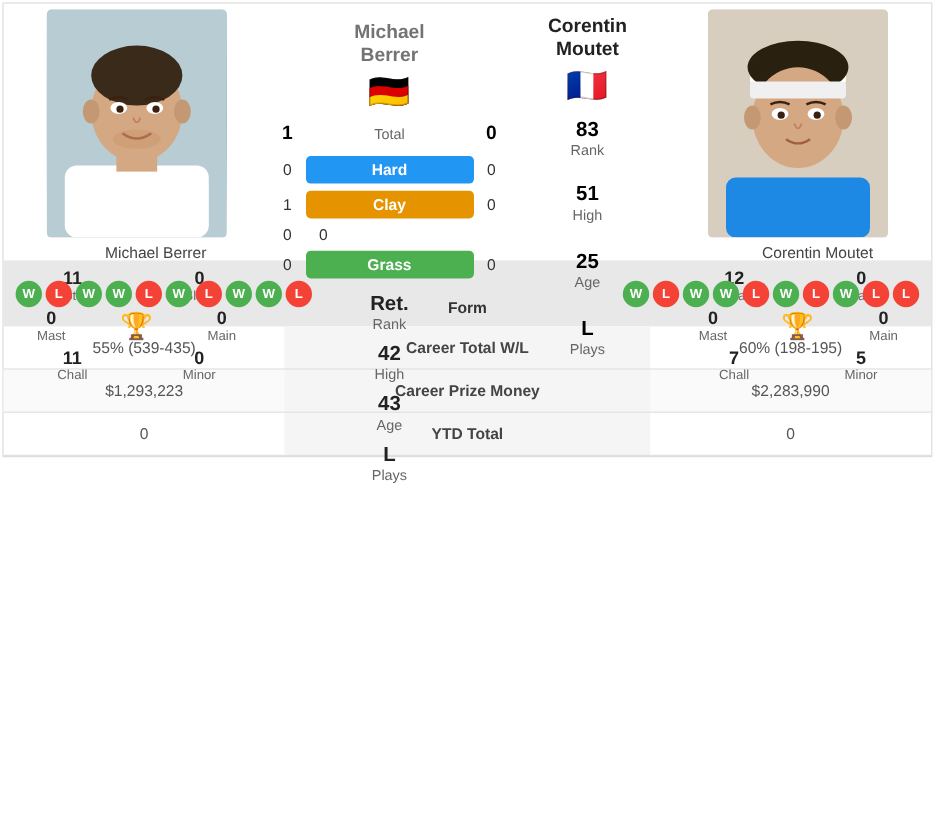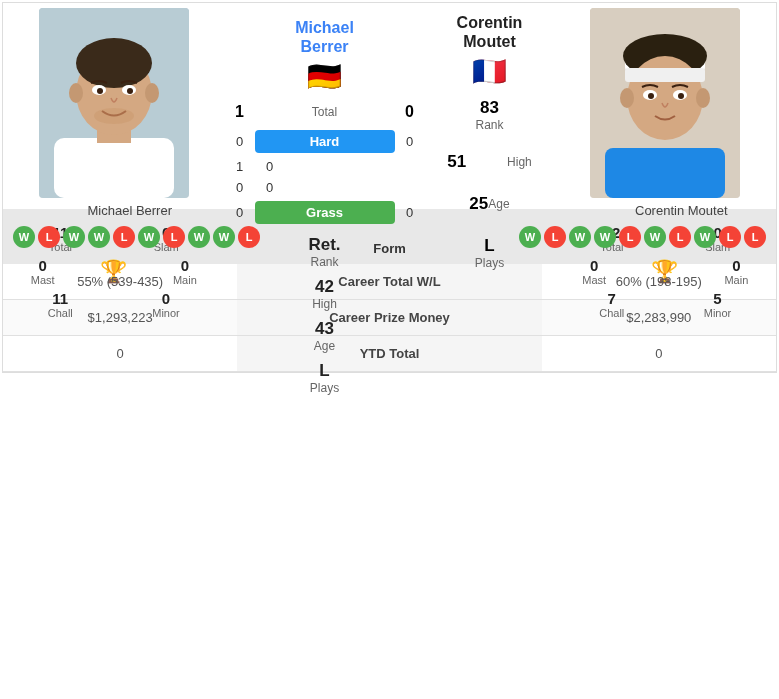--- a/index.html
+++ b/index.html
@@ -257,41 +257,42 @@
           <div class="stat-item">
             <span class="stat-value">0</span>
             <span class="stat-label">Minor</span>
           </div>
         </div>
 
       </div>
 
       <div class="center-col-main">
 
-        <div style="text-align:center; font-size:16px; font-weight:bold; color:#3b82f6; line-height:1.2; margin-top:10px;">
+        <div style="text-align:center; font-size:16px; font-weight:bold; color:#737373; line-height:1.2; margin-top:10px;">
           <span>Michael</span><br>
           <span>Berrer</span>
         </div>
 
         <div style="font-size:28px; margin:4px 0;">🇩🇪</div>
 
         <div style="display:flex; align-items:center; justify-content:space-between; width:100%; margin:6px 0;">
           <span style="font-size:16px; font-weight:bold; width:30px; text-align:center;">1</span>
           <span style="font-size:12px; color:#666; flex:1; text-align:center;">Total</span>
           <span style="font-size:16px; font-weight:bold; width:30px; text-align:center;">0</span>
         </div>
 
         <div style="display:flex; align-items:center; width:100%; margin:3px 0;">
           <span style="width:30px; text-align:center; font-size:13px; color:#333;">0</span>
           <span class="surface-btn surface-hard" style="flex:1;">Hard</span>
           <span style="width:30px; text-align:center; font-size:13px; color:#333;">0</span>
         </div>
 
         <div style="display:flex; align-items:center; width:100%; margin:3px 0;">
           <span style="width:30px; text-align:center; font-size:13px; color:#333;">1</span>
+          <span class="surface-btn surface-clay" style="flex:1;">Clay</span>
           <span style="width:30px; text-align:center; font-size:13px; color:#333;">0</span>
         </div>
 
         <div style="display:flex; align-items:center; width:100%; margin:3px 0;">
           <span style="width:30px; text-align:center; font-size:13px; color:#333;">0</span>
           <span style="width:30px; text-align:center; font-size:13px; color:#333;">0</span>
         </div>
 
         <div style="display:flex; align-items:center; width:100%; margin:3px 0;">
           <span style="width:30px; text-align:center; font-size:13px; color:#333;">0</span>
@@ -323,26 +324,26 @@
 
       <div style="width: 130px; min-width: 130px; display: flex; flex-direction: column; align-items: center; padding: 10px 0px 5px;">
           <div style="text-align: center; font-size: 16px; font-weight: bold; color: rgb(34, 34, 34); line-height: 1.2; margin-bottom: 4px;">Corentin<br>Moutet</div>
           <div style="font-size: 28px; margin-bottom: 6px;">🇫🇷</div>
 
         <div style="display:flex; flex-direction:column; align-items:center; margin:4px 0;">
           <span style="font-size:17px; font-weight:bold;">83</span>
           <span style="font-size:12px; color:#666;">Rank</span>
         </div>
 
-        <div style="display:flex; flex-direction:row; align-items:center; margin:16px 0 4px 0;gap:41px;">
+        <div style="display:flex; flex-direction:column; align-items:center; margin:16px 0 4px 0;">
           <span style="font-size:17px; font-weight:bold;">51</span>
           <span style="font-size:12px; color:#666;">High</span>
         </div>
 
-        <div style="display:flex; align-items:center; margin:18px 0 4px 0;">
+        <div style="display:flex; flex-direction:column; align-items:center; margin:18px 0 4px 0;">
           <span style="font-size:17px; font-weight:bold;">25</span>
           <span style="font-size:12px; color:#666;">Age</span>
         </div>
 
         <div style="display:flex; flex-direction:column; align-items:center; margin:18px 0 4px 0;">
           <span style="font-size:17px; font-weight:bold;">L</span>
           <span style="font-size:12px; color:#666;">Plays</span>
         </div>
 
       </div>

